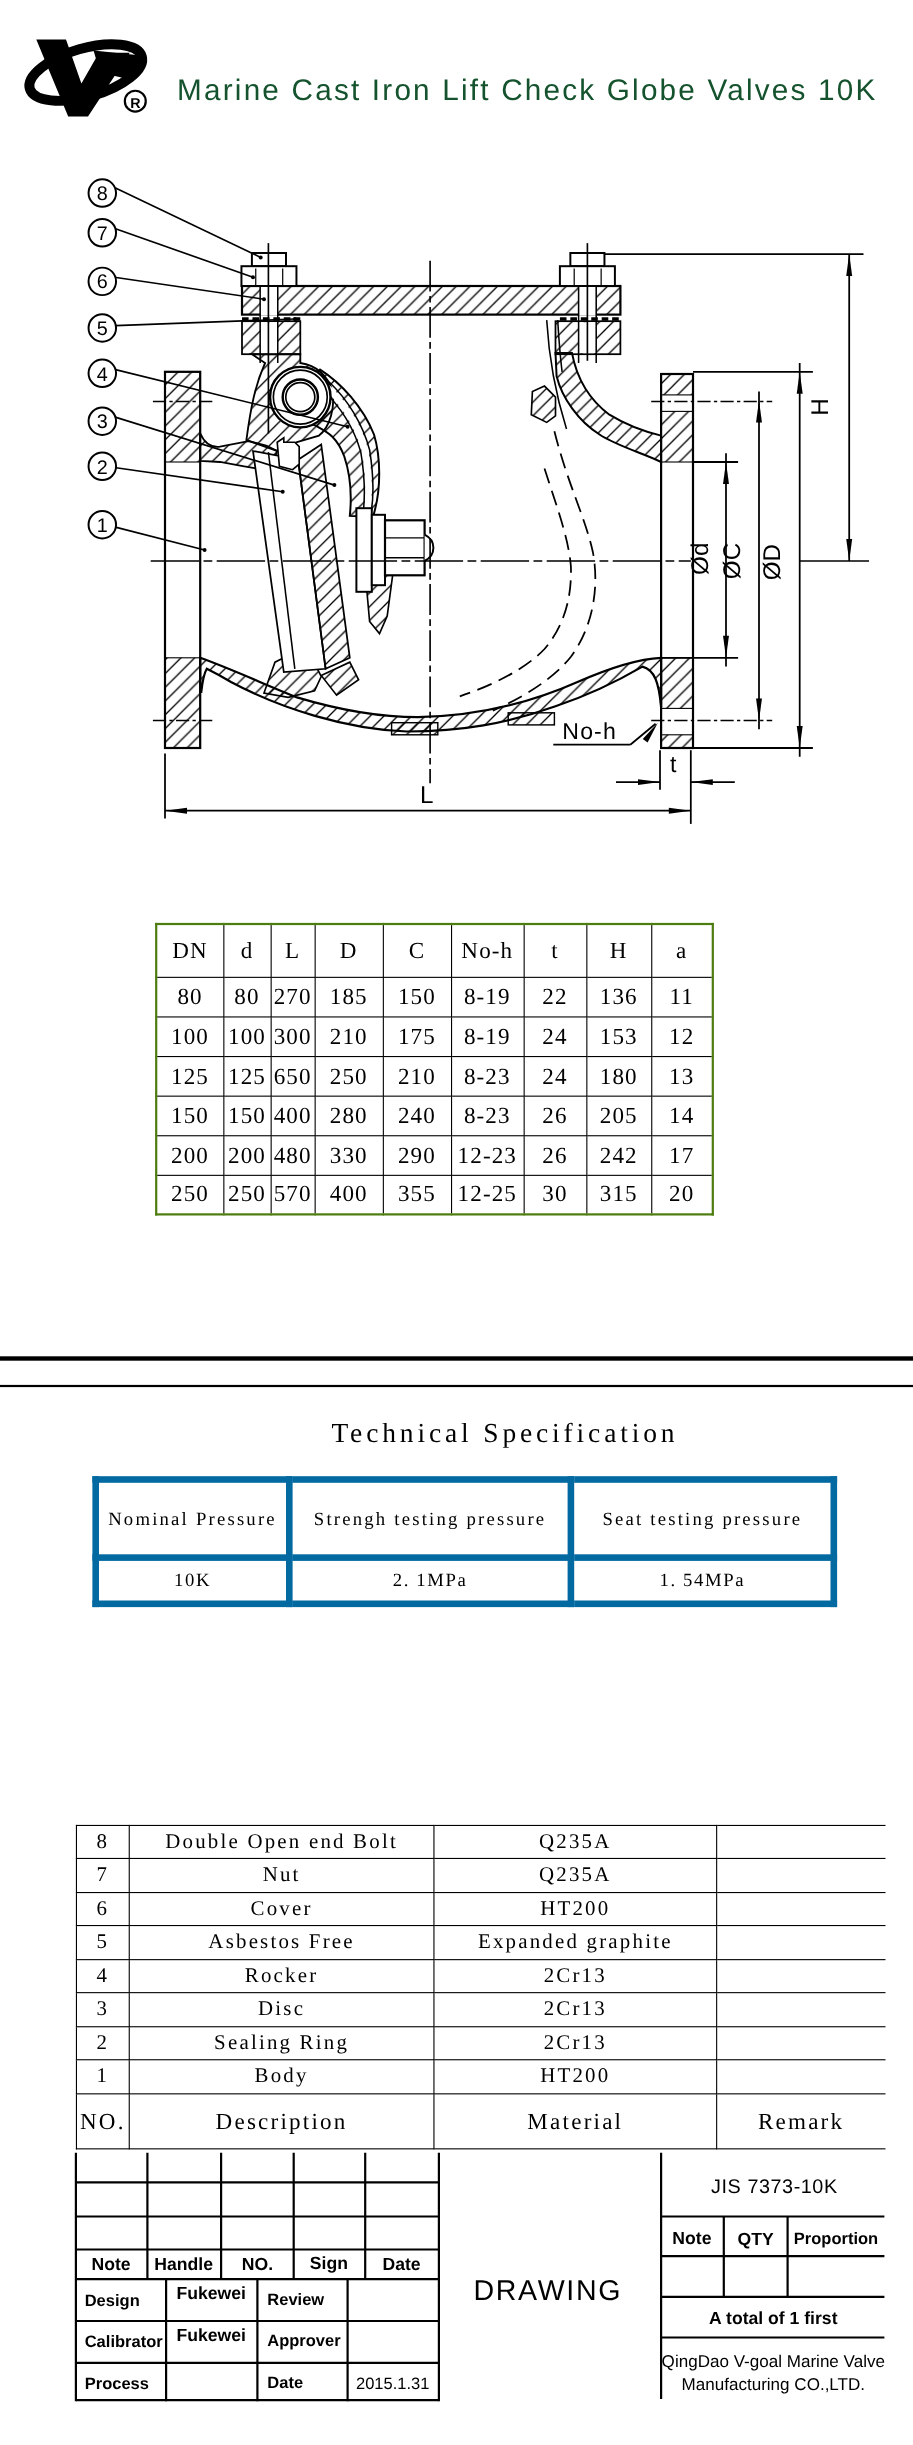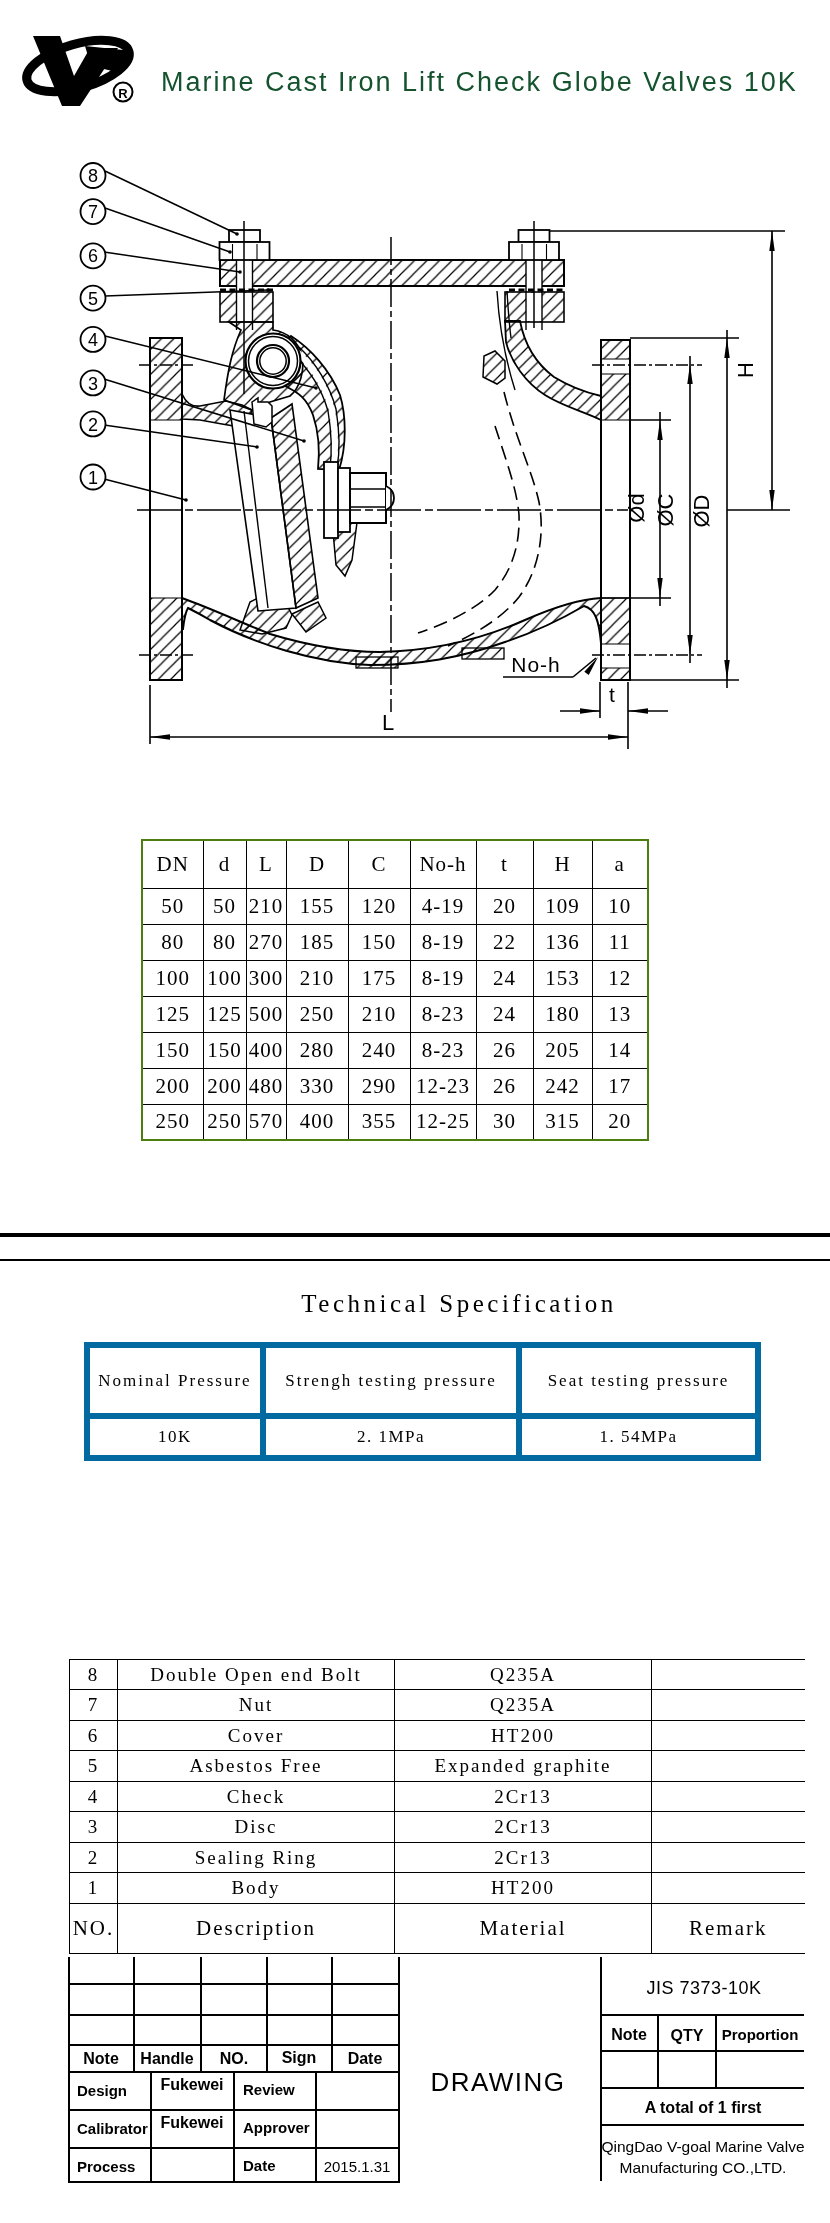--- a/index.html
+++ b/index.html
@@ -257,31 +257,20 @@
         <td>d</td>
         <td>L</td>
         <td>D</td>
         <td>C</td>
         <td>No-h</td>
         <td>t</td>
         <td>H</td>
         <td>a</td>
       </tr>
   <tr style="height:36px">
-        <td>50</td>
-        <td>50</td>
-        <td>210</td>
-        <td>155</td>
-        <td>120</td>
-        <td>4-19</td>
-        <td>20</td>
-        <td>109</td>
-        <td>10</td>
-      </tr>
-  <tr style="height:36px">
         <td>80</td>
         <td>80</td>
         <td>270</td>
         <td>185</td>
         <td>150</td>
         <td>8-19</td>
         <td>22</td>
         <td>136</td>
         <td>11</td>
       </tr>
@@ -292,21 +281,21 @@
         <td>210</td>
         <td>175</td>
         <td>8-19</td>
         <td>24</td>
         <td>153</td>
         <td>12</td>
       </tr>
   <tr style="height:36px">
         <td>125</td>
         <td>125</td>
-        <td>500</td>
+        <td>650</td>
         <td>250</td>
         <td>210</td>
         <td>8-23</td>
         <td>24</td>
         <td>180</td>
         <td>13</td>
       </tr>
   <tr style="height:36px">
         <td>150</td>
         <td>150</td>
@@ -393,21 +382,21 @@
         <td></td>
       </tr>
   <tr style="height:31px">
         <td class="lb">5</td>
         <td class="lb">Asbestos Free</td>
         <td class="lb">Expanded graphite</td>
         <td></td>
       </tr>
   <tr style="height:30px">
         <td class="lb">4</td>
-        <td class="lb">Check</td>
+        <td class="lb">Rocker</td>
         <td class="lb">2Cr13</td>
         <td></td>
       </tr>
   <tr style="height:31px">
         <td class="lb">3</td>
         <td class="lb">Disc</td>
         <td class="lb">2Cr13</td>
         <td></td>
       </tr>
   <tr style="height:30px">

